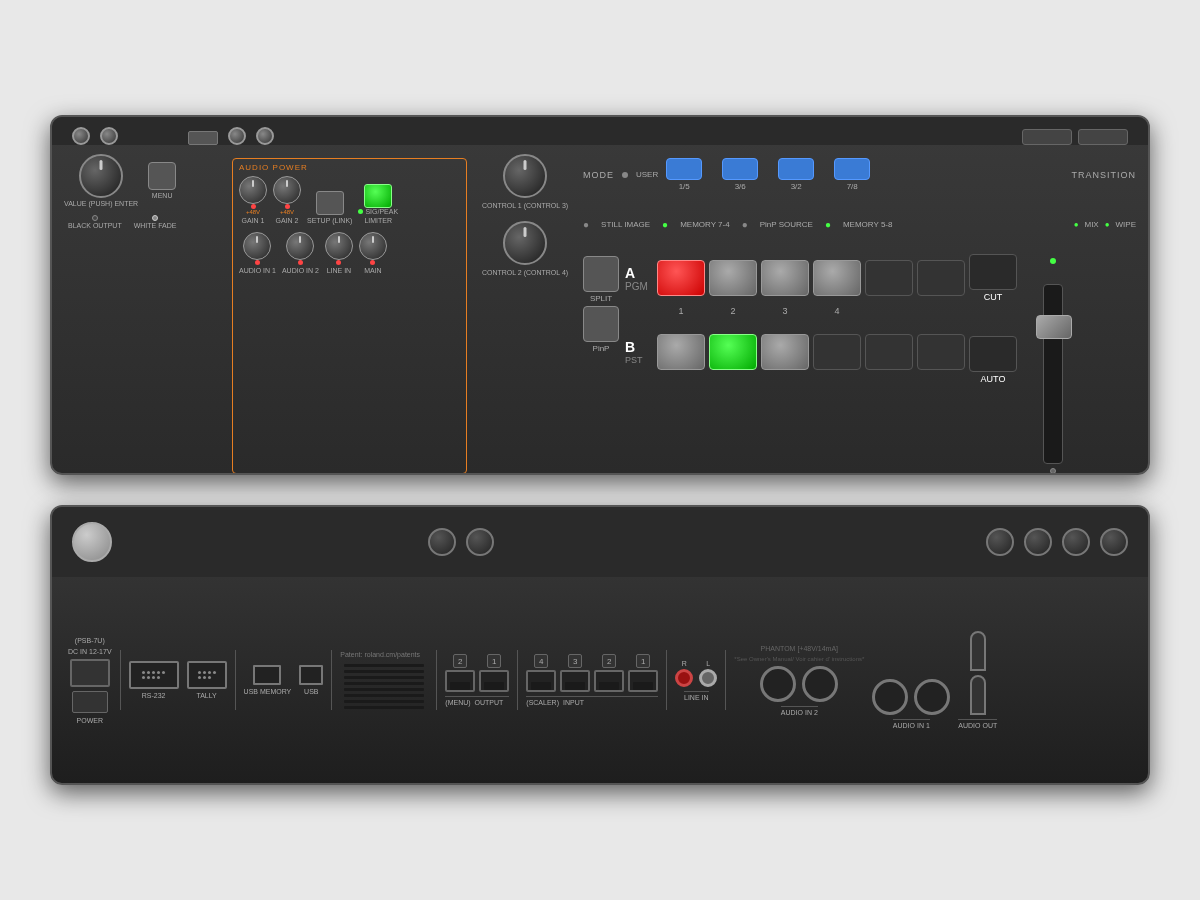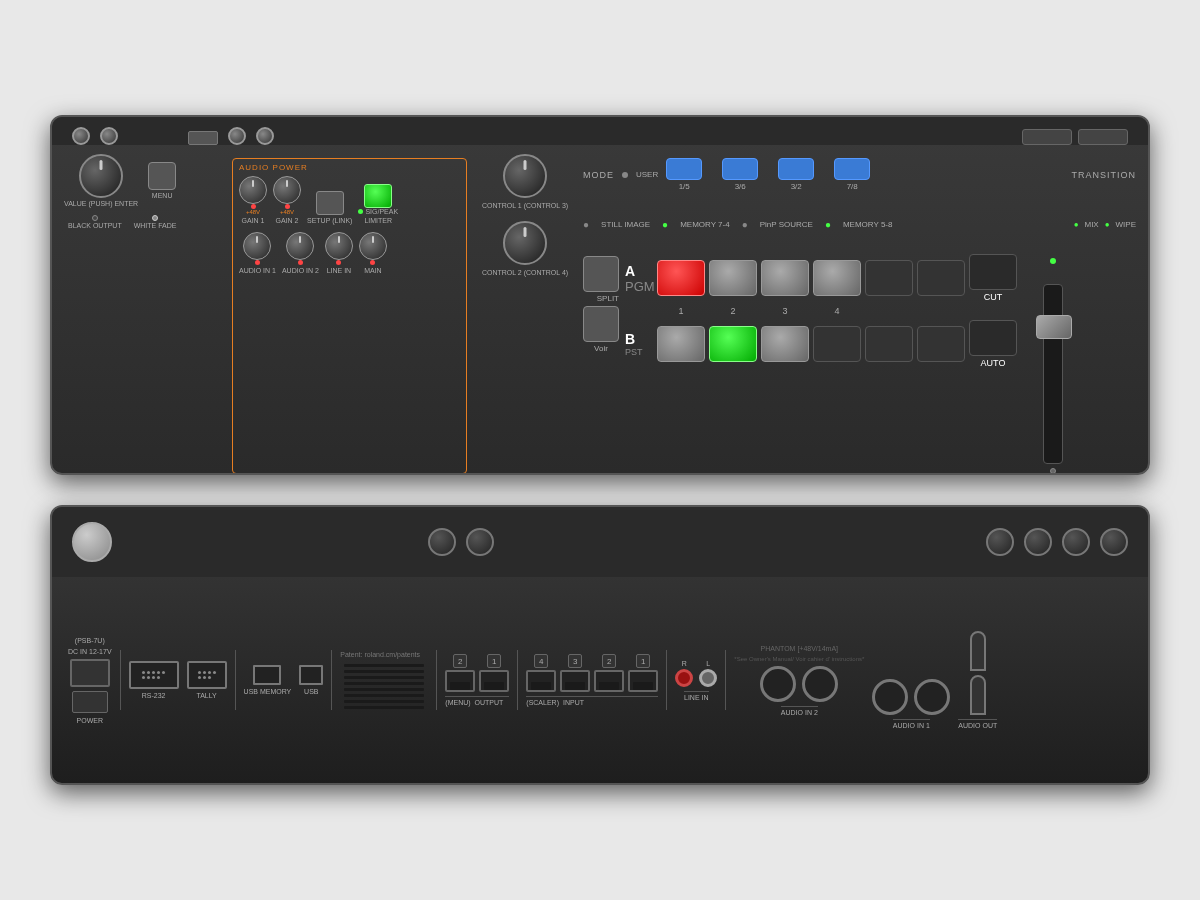--- a/index.html
+++ b/index.html
@@ -759,36 +759,36 @@
           <span style="color:#44ff44;">●</span>
           <span>MIX</span>
           <span style="color:#44ff44;">●</span>
           <span>WIPE</span>
         </div>
       </div>
 
       <div style="display:flex; gap:6px;">
 
         <div style="display:flex; flex-direction:column; align-items:center; justify-content:space-around; height:100px;">
-          <div style="display:flex; flex-direction:column; align-items:flex-end;">
+          <div style="display:flex; flex-direction:column; align-items:center;">
             <div class="btn-split"></div>
             <div class="split-label">SPLIT</div>
           </div>
           <div style="display:flex; flex-direction:column; align-items:center;">
             <div class="btn-split"></div>
-            <div class="split-label">Voir</div>
+            <div class="split-label">PinP</div>
           </div>
         </div>
 
         <div style="display:flex; flex-direction:column; gap:4px;">
 
           <div style="display:flex; align-items:center; gap:4px;">
             <div style="display:flex; flex-direction:column; align-items:flex-start; width:28px;">
               <span style="font-size:14px; color:white; font-weight:bold;">A</span>
-              <span style="font-size:13px; color:#888;">PGM</span>
+              <span style="font-size:10px; color:#888;">PGM</span>
             </div>
             <div class="matrix-btn btn-pgm-red"></div>
             <div class="matrix-btn btn-gray"></div>
             <div class="matrix-btn btn-gray"></div>
             <div class="matrix-btn btn-gray"></div>
             <div class="matrix-btn btn-dark"></div>
             <div class="matrix-btn btn-dark"></div>
             <div style="display:flex; flex-direction:column; align-items:center;">
               <div class="btn-cut"></div>
               <div class="cut-label">CUT</div>
@@ -806,21 +806,21 @@
             <div style="display:flex; flex-direction:column; align-items:flex-start; width:28px;">
               <span style="font-size:14px; color:white; font-weight:bold;">B</span>
               <span style="font-size:9px; color:#888;">PST</span>
             </div>
             <div class="matrix-btn btn-gray"></div>
             <div class="matrix-btn btn-pgm-green"></div>
             <div class="matrix-btn btn-gray"></div>
             <div class="matrix-btn btn-dark"></div>
             <div class="matrix-btn btn-dark"></div>
             <div class="matrix-btn btn-dark"></div>
-            <div style="display:flex; flex-direction:column; align-items:center;">
+            <div style="display:flex; flex-direction:column; align-items:center;margin-top:16px;">
               <div class="btn-cut"></div>
               <div class="auto-label">AUTO</div>
             </div>
           </div>
         </div>
 
         <div class="fader-section">
           <div class="fader-dot"></div>
           <div class="fader-track">
             <div class="fader-handle"></div>

